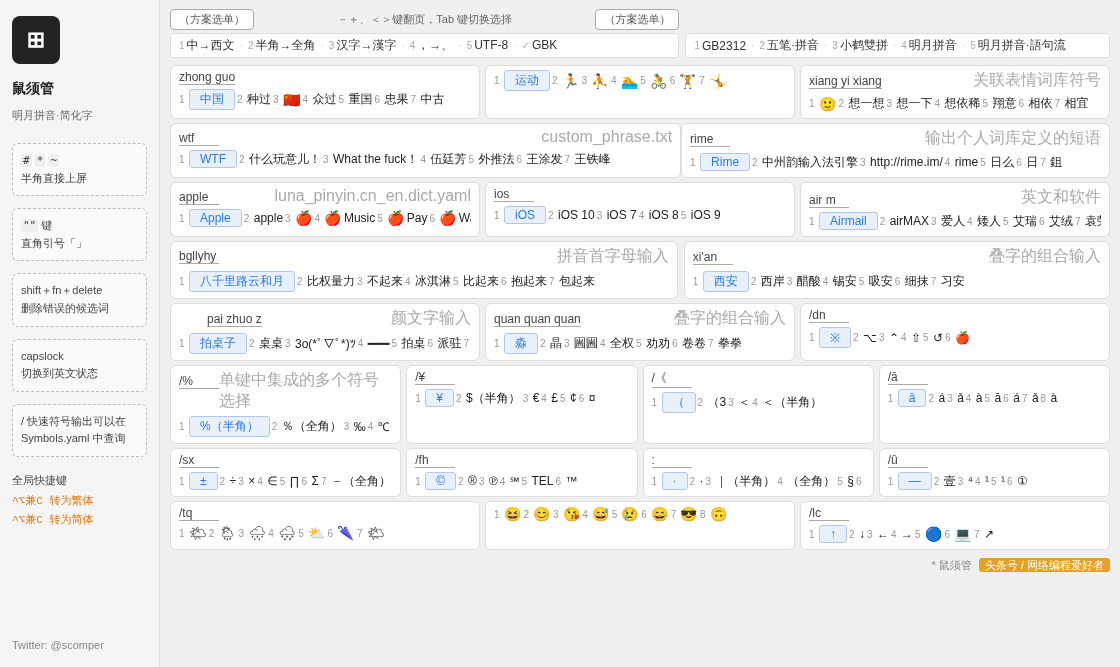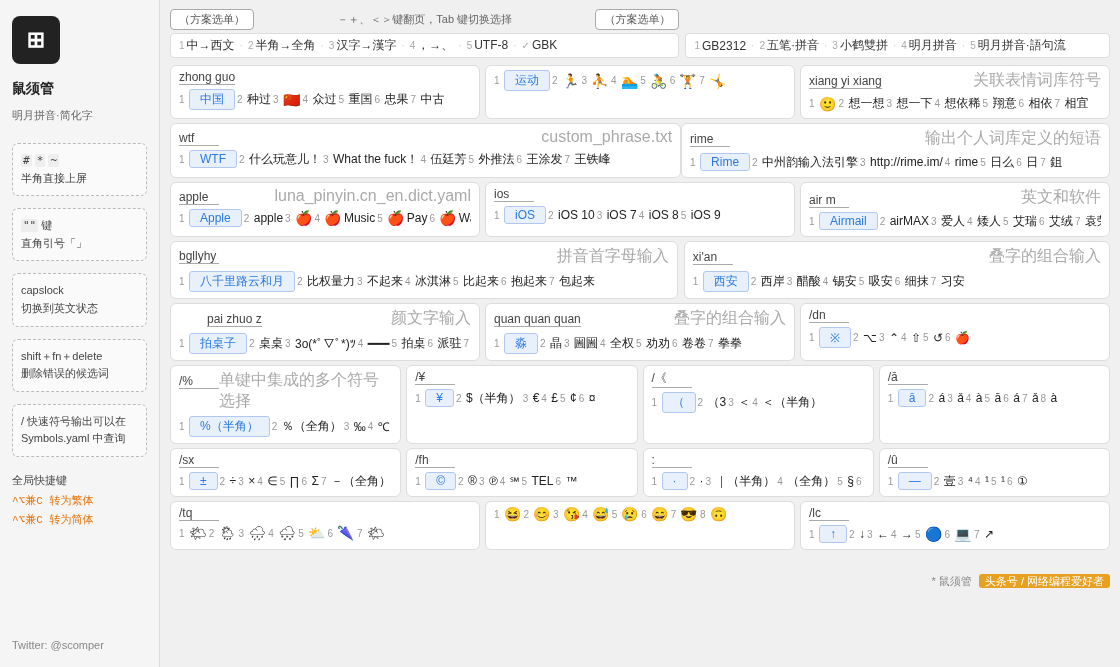--- a/index.html
+++ b/index.html
@@ -219,21 +219,21 @@
     .cand-num-small {
       font-size: 10px;
       color: #aaa;
     }
 
     
     .watermark-row {
       display: flex;
       justify-content: flex-end;
       align-items: center;
-      margin-top: 20px;
+      margin-top: 4px;
     }
 
     .watermark {
       font-size: 11px;
       color: #888;
     }
 
     .watermark .site {
       background: #e8a020;
       color: white;
@@ -280,24 +280,24 @@
     <div class="app-name">鼠须管</div>
     <div class="app-sub">明月拼音·简化字</div>
 
     <div class="sidebar-section">
       <p><span class="key">#</span> <span class="key">*</span> <span class="key">~</span><br>半角直接上屏</p>
     </div>
     <div class="sidebar-section">
       <p><span class="key">""</span> 键<br>直角引号「」</p>
     </div>
     <div class="sidebar-section">
+      <p>shift＋fn＋delete<br>删除错误的候选词</p>
+    </div>
+    <div class="sidebar-section">
       <p>capslock<br>切换到英文状态</p>
-    </div>
-    <div class="sidebar-section">
-      <p>shift＋fn＋delete<br>删除错误的候选词</p>
     </div>
     <div class="sidebar-section">
       <p>/ 快速符号输出可以在<br>Symbols.yaml 中查询</p>
     </div>
 
     <div class="hotkeys-section">
       <div class="hotkeys-title">全局快捷键</div>
       <div class="hotkeys-item">^⌥兼C  转为繁体</div>
       <div class="hotkeys-item">^⌥兼C 转为简体</div>
     </div>

